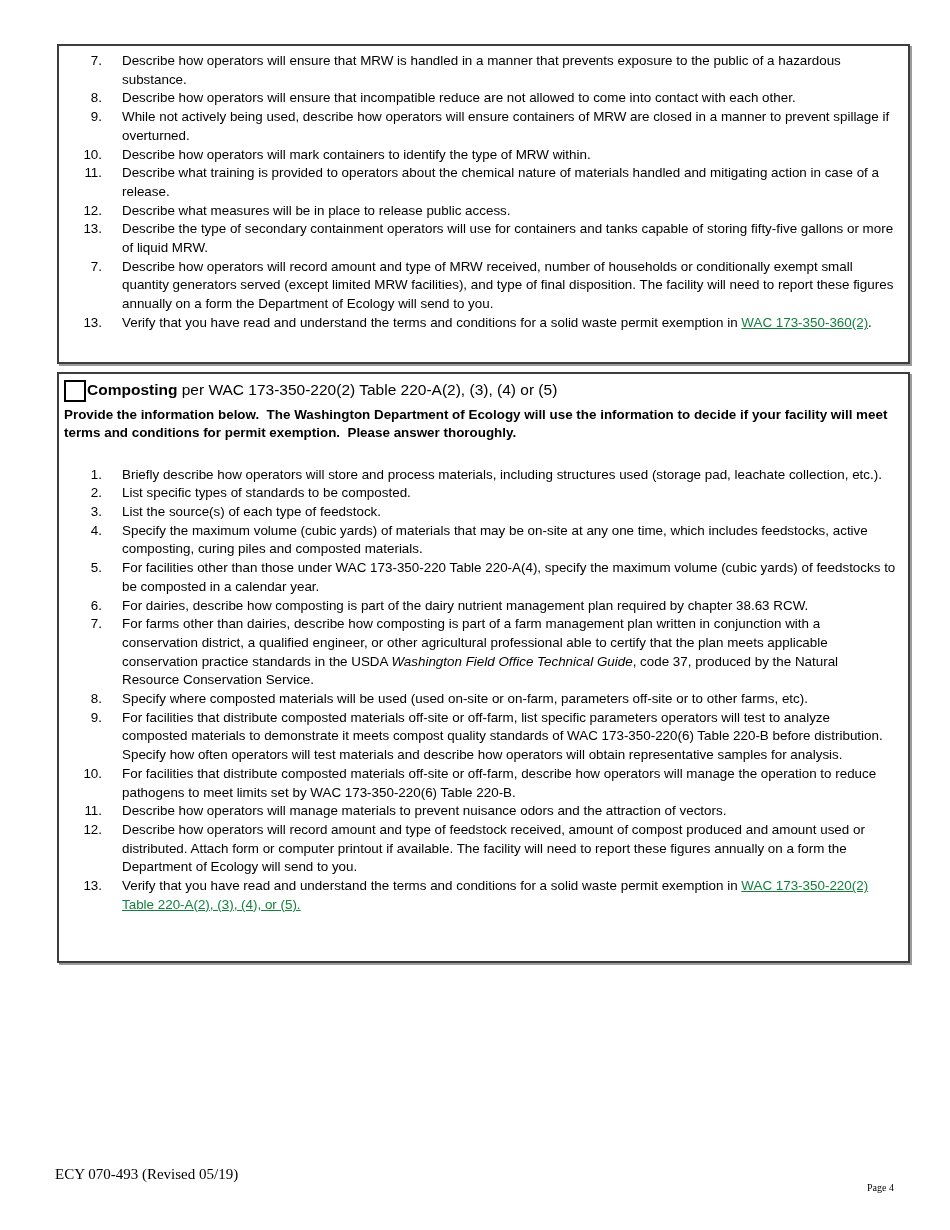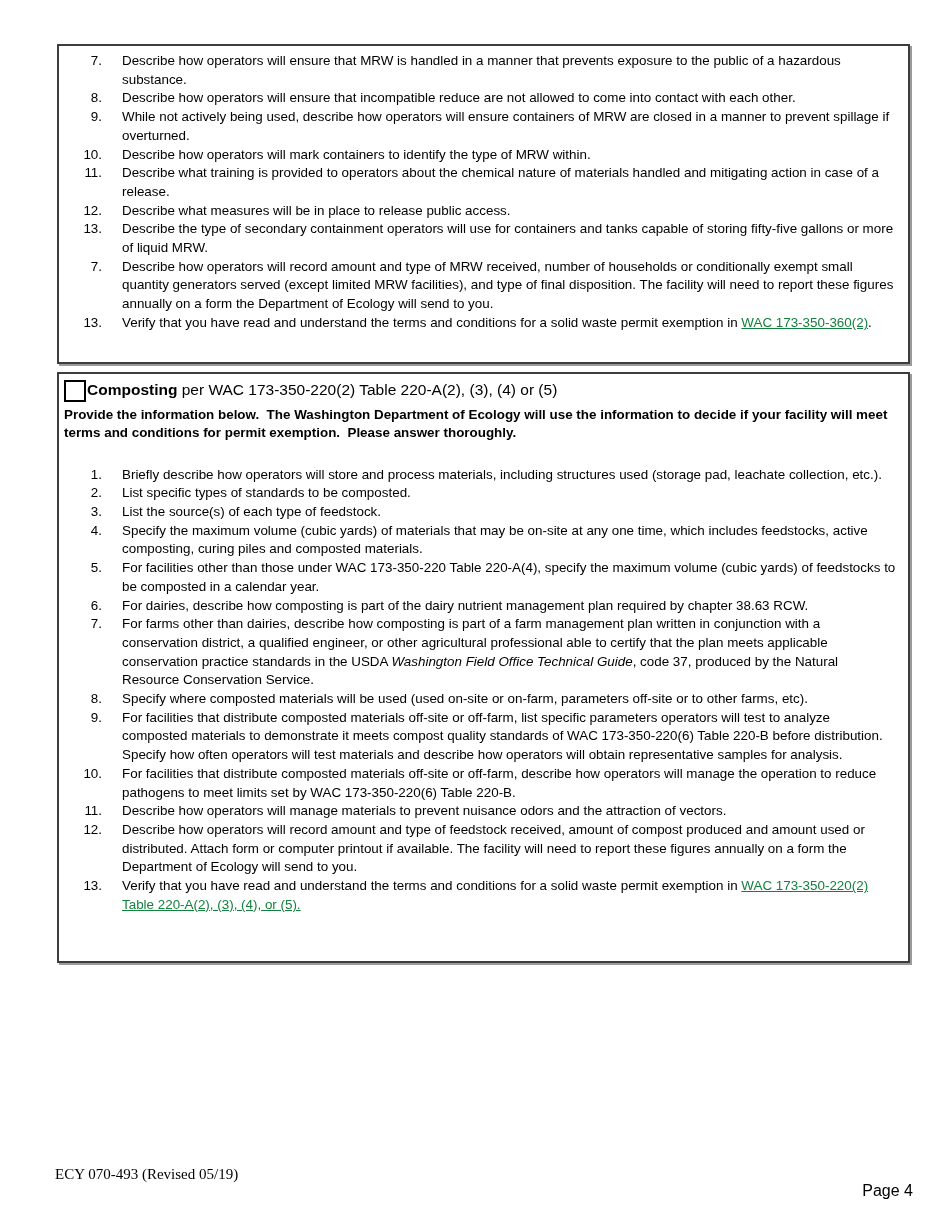--- a/index.html
+++ b/index.html
@@ -77,23 +77,23 @@
   }
   .box2 .list{margin-top:23px;}
   .footer-left{
     position:absolute;
     left:55px;top:1166px;
     font-family:"Liberation Serif","DejaVu Serif",serif;
     font-size:15px;
   }
   .footer-right{
     position:absolute;
-    right:37px;top:1182px;
-    font-family:Liberation Sans, sans-serif;
-    font-size:16px;
+    right:56px;top:1182px;
+    font-family:Liberation Serif, serif;
+    font-size:10px;
   }
 </style>
 </head>
 <body>
 
 <div class="page">
 
   <section class="box box1">
     <div class="list">
         <div class="item">

